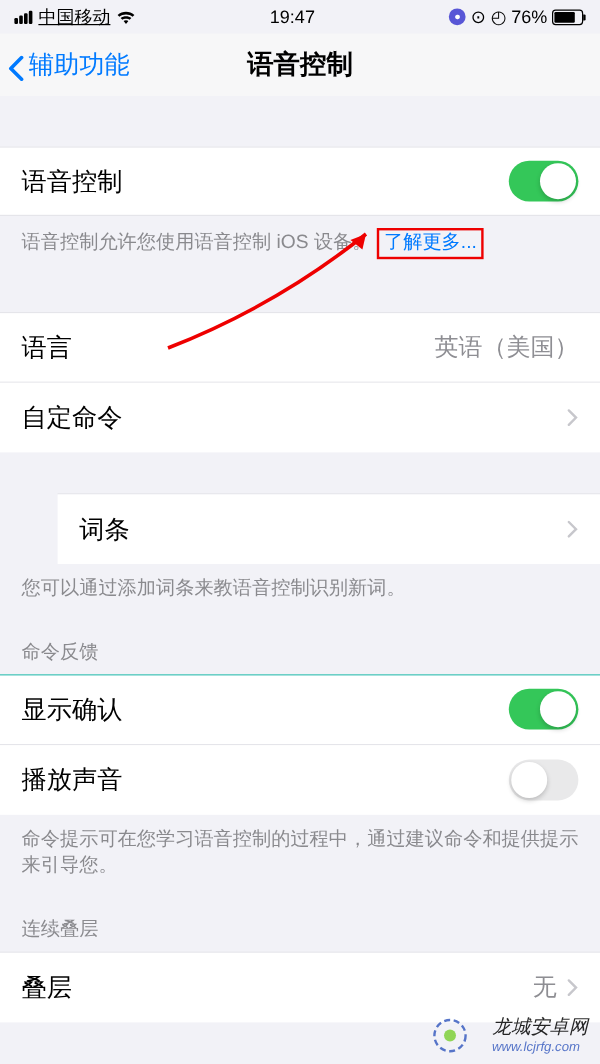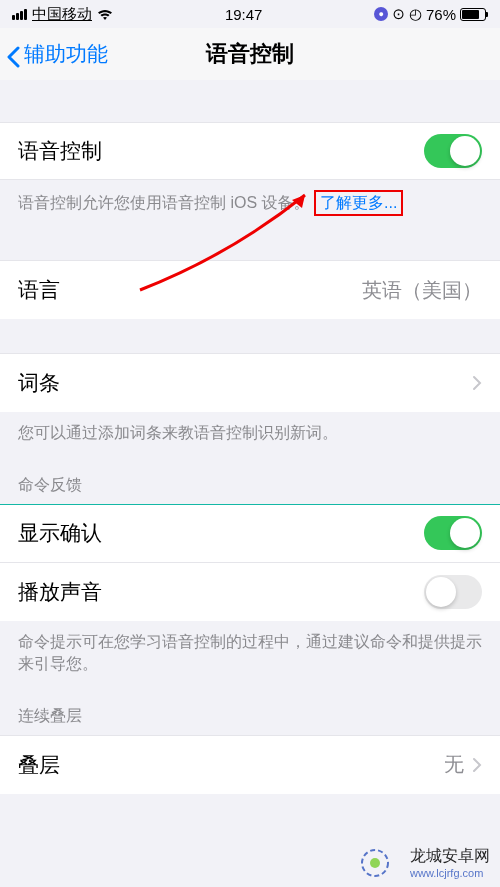--- a/index.html
+++ b/index.html
@@ -39,21 +39,21 @@
   .toggle.off .toggle-knob { left: 2px; }
   
   .footer-text { padding: 10px 18px; font-size: 16px; color: #8a8a8e; line-height: 1.4; }
   .link { color: #007aff; margin-top: 11px; }
   .box { border: 2px solid #e00; padding: 0 4px; display: inline-block; }
   
   .section-header { padding: 20px 18px 8px; font-size: 16px; color: #8a8a8e; }
   
   .arrow-annot { position: absolute; top: 175px; left: 130px; width: 190px; height: 120px; pointer-events: none; }
   
-  .watermark { position: absolute; bottom: 8px; right: 10px; display: flex; align-items: center; gap: 20px; opacity: 0.85; }
+  .watermark { position: absolute; bottom: 8px; right: 10px; display: flex; align-items: center; gap: 20px; opacity: 0.85; font-style: italic; }
   .wm-logo { width: 30px; height: 30px; }
   .wm-sub { font-size: 11px; color: #3b5fc0; display:block; }
   
   .chevron-svg { width: 10px; height: 16px; }
 </style>
 </head>
 <body>
 
 <div class="status-bar">
   <div class="status-left">
@@ -106,25 +106,31 @@
   <span class="box"><span class="link">了解更多...</span></span>
 </div>
 
 <div class="spacer-sm"></div>
 
 <div style="border-top:1px solid #e5e5ea;text-align:right;">
   <div class="cell">
     <span>语言</span>
     <span class="value">英语（美国）</span>
   </div>
+  <div class="cell">
+    <span>自定命令</span>
+    <svg class="chevron-svg chevron" viewBox="0 0 10 16">
+        <path d="M2 2 L8 8 L2 14" stroke="#c7c7cc" stroke-width="2" fill="none" stroke-linecap="round"></path>
+      </svg>
+  </div>
 </div>
 
 <div class="spacer-sm"></div>
 
-<div style="border-top:1px solid #e5e5ea;">
+<div style="border-top:1px solid #e5e5ea;margin-left:48px;">
   <div class="cell">
     <span>词条</span>
     <svg class="chevron-svg chevron" viewBox="0 0 10 16">
         <path d="M2 2 L8 8 L2 14" stroke="#c7c7cc" stroke-width="2" fill="none" stroke-linecap="round"></path>
       </svg>
   </div>
 </div>
 <div class="footer-text">您可以通过添加词条来教语音控制识别新词。</div>
 
 <div class="section-header">命令反馈</div>

